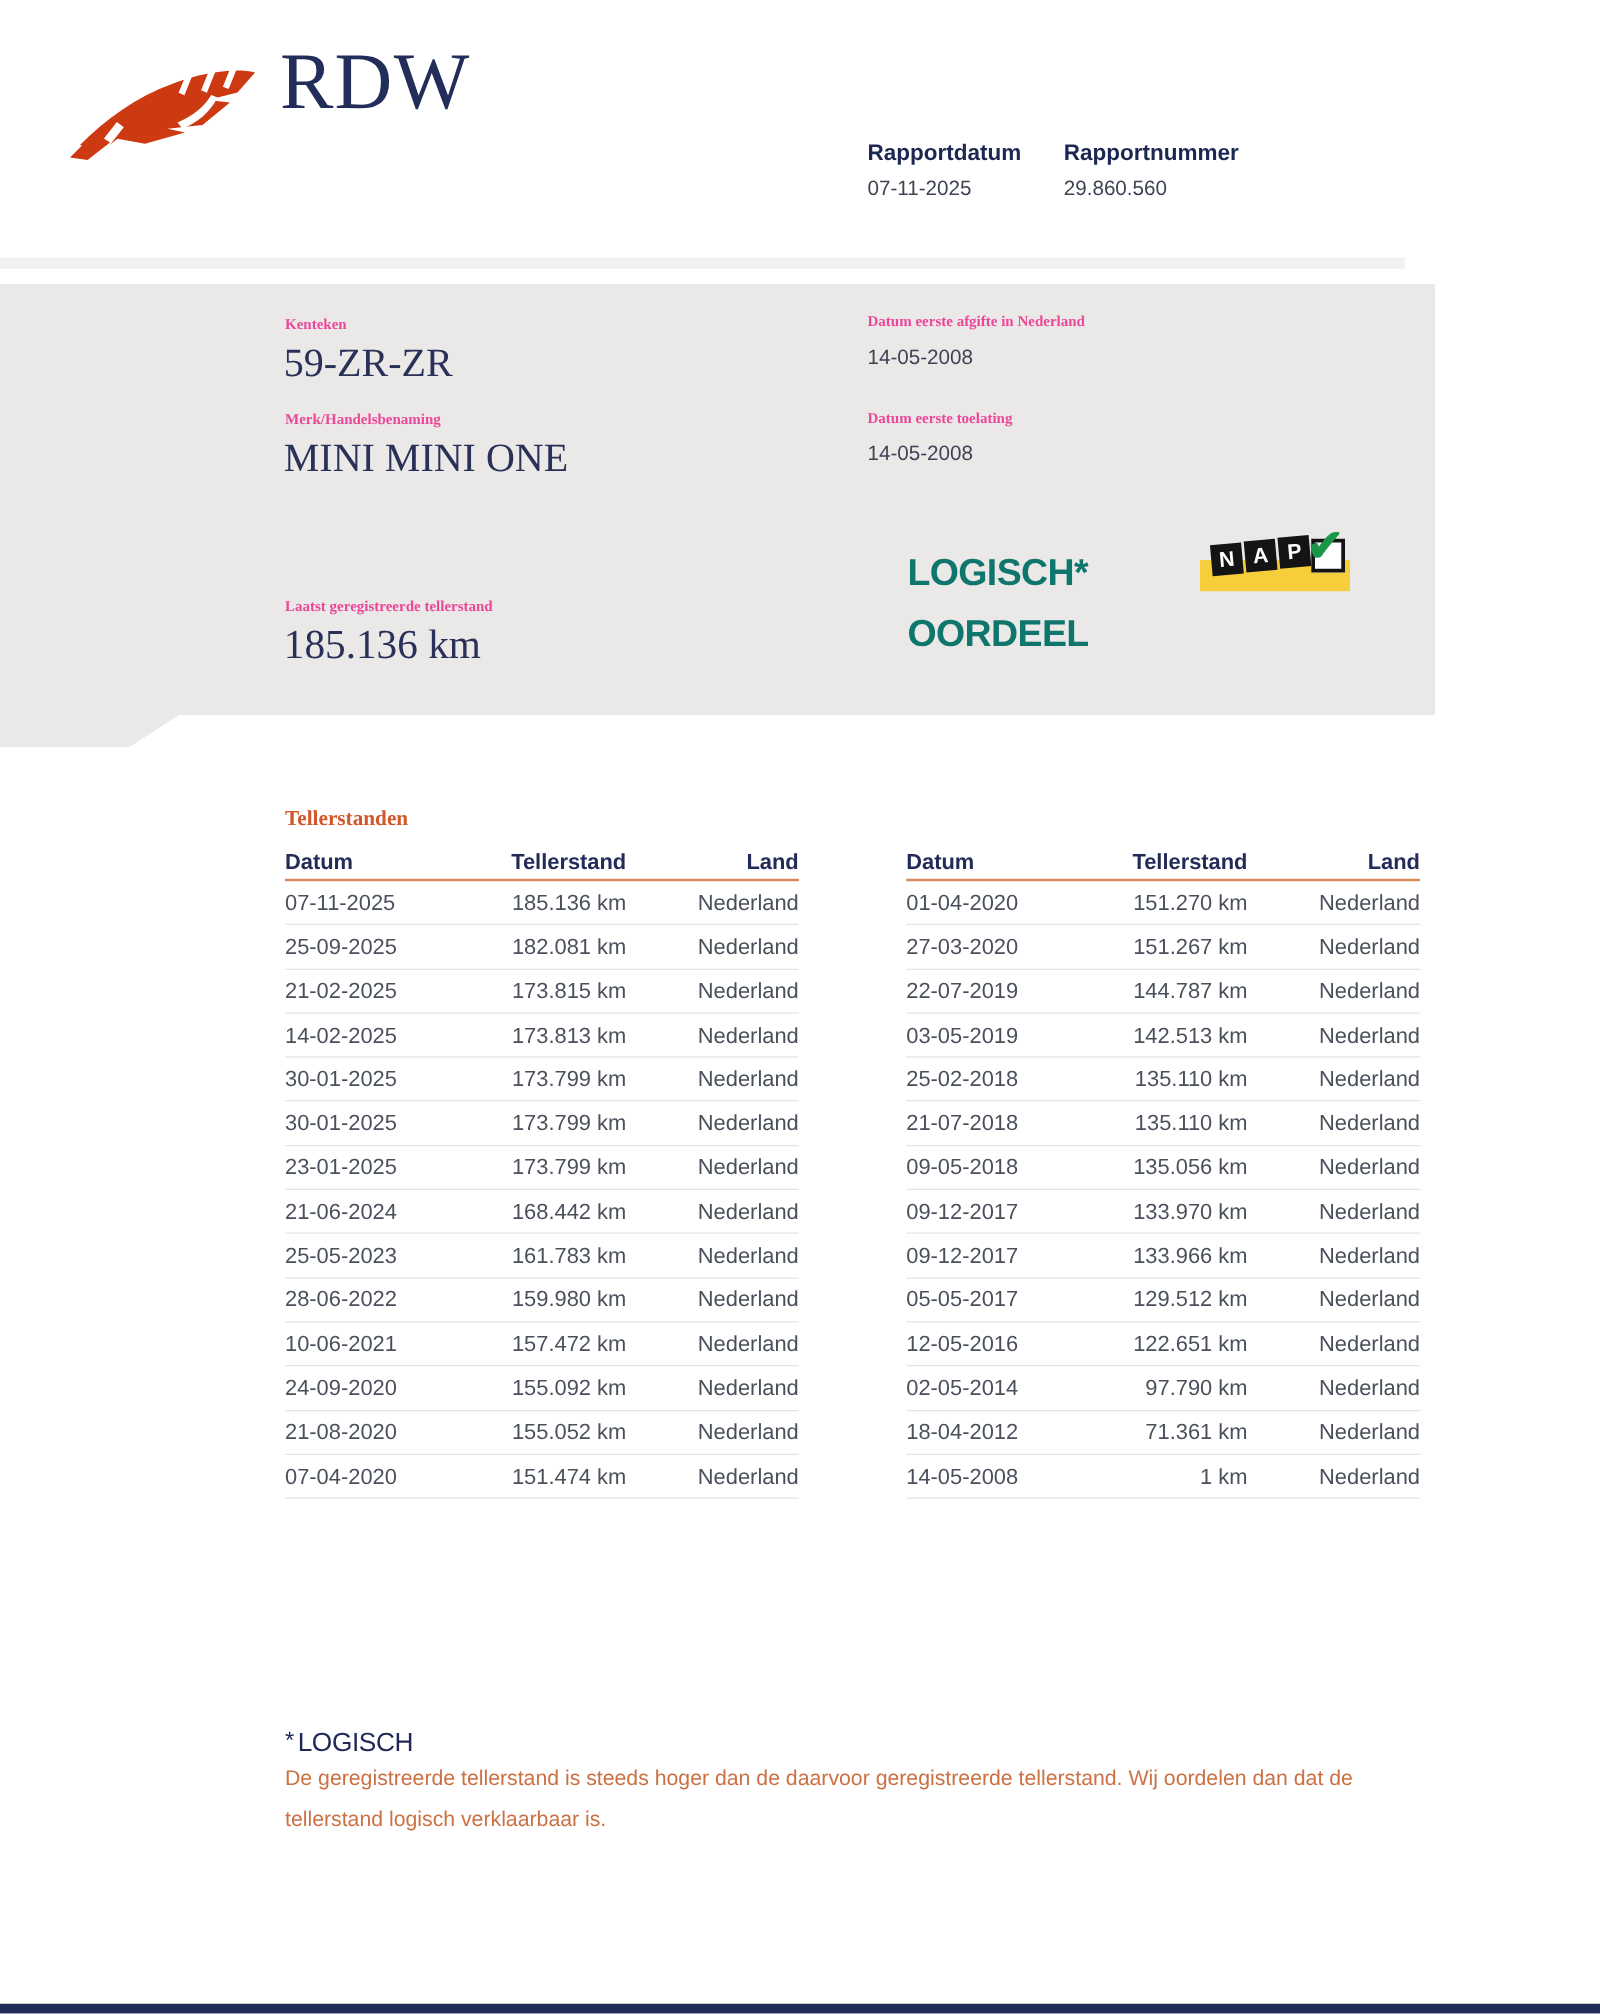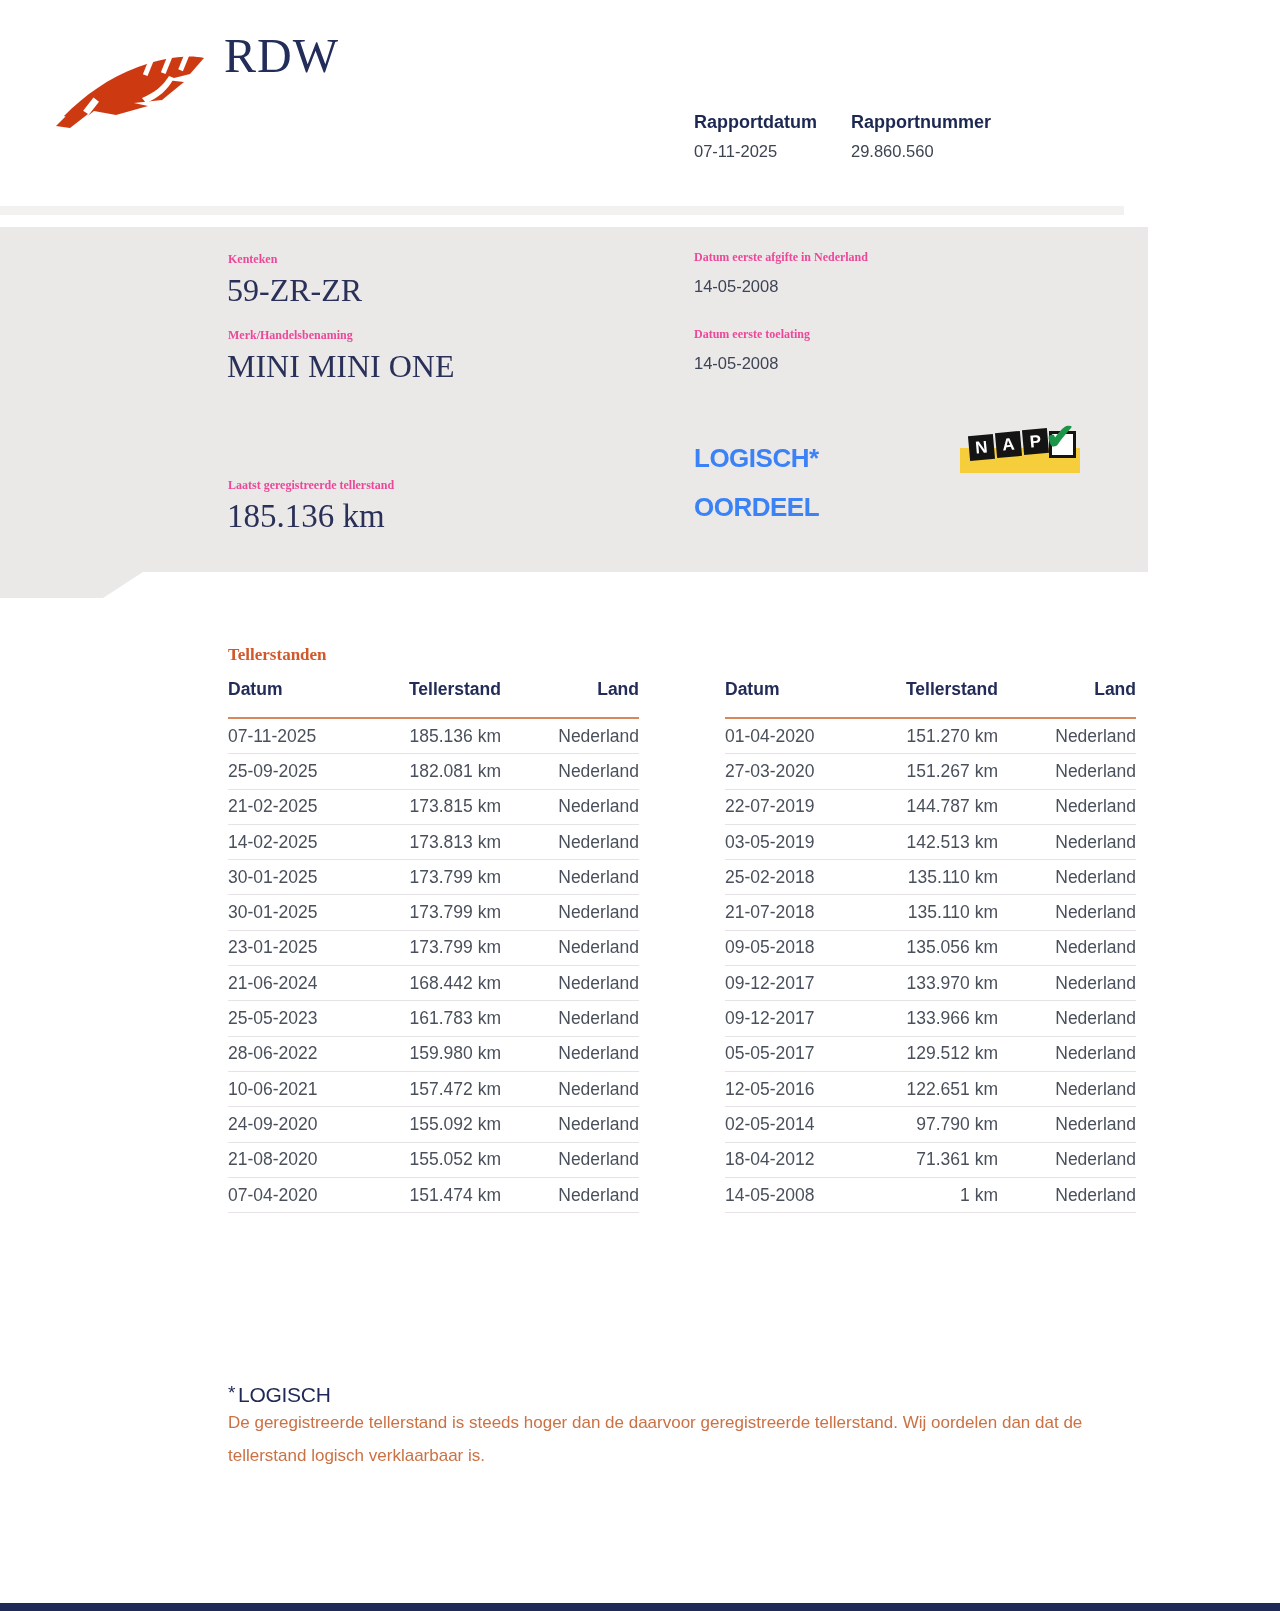--- a/index.html
+++ b/index.html
@@ -2,58 +2,58 @@
 <html><head>
 <meta charset="utf-8">
 <style>
   html,body{margin:0;padding:0;background:#fff;}
   .page{position:relative;width:1280px;height:1611px;background:#fff;overflow:hidden;
         font-family:"Liberation Sans",sans-serif;}
 
   
   .logo{position:absolute;left:50px;top:40px;width:166px;height:96px;}
   .brand{position:absolute;left:224px;top:28px;font-family:"Liberation Serif",serif;
-         font-size:48px;color:#222d5a;letter-spacing:1px;}
+         font-size:64px;color:#222d5a;letter-spacing:1px;}
   .title{position:absolute;left:693px;top:36px;font-family:"Liberation Serif",serif;
          font-weight:bold;font-size:40px;color:#d0572b;letter-spacing:-0.5px;}
   .meta{position:absolute;left:694px;top:112px;display:flex;gap:34px;}
   .meta .mcol{display:flex;flex-direction:column;}
   .meta .mlabel{font-family:Liberation Sans, sans-serif;font-weight:bold;font-size:18px;color:#1c2752;}
   .meta .mvalue{margin-top:9px;font-size:16.5px;color:#3d4452;}
   .meta .mcol.first{min-width:120px;}
 
   
   .panel-band{position:absolute;left:0;top:206px;width:1124px;height:9px;background:#f3f0f0;}
   .panel{position:absolute;left:0;top:227px;width:1148px;height:371px;background:#ebe8e8;
          clip-path:polygon(0 0,1148px 0,1148px 345px,143px 345px,103px 371px,0 371px);}
   .olabel{position:absolute;font-family:"Liberation Serif",serif;font-weight:bold;
           font-size:12px;color:#ec4899;}
   .bigvalue{position:absolute;font-family:"Liberation Serif",serif;font-size:32px;color:#2a3158;}
   .smallvalue{position:absolute;font-size:16.5px;color:#3d4456;}
-  .oordeel{position:absolute;left:694px;top:434px;font-size:26px;line-height:49px;
-           font-weight:800;color:#3b82f6;letter-spacing:-0.5px;}
+  .oordeel{position:absolute;left:726px;top:434px;font-size:30px;line-height:49px;
+           font-weight:800;color:#0f766e;letter-spacing:-0.5px;}
 
   
   .nap{position:absolute;left:948px;top:424px;width:132px;height:52px;}
   .nap-yellow{position:absolute;left:12px;top:24px;width:120px;height:25px;background:#f6cd3b;}
   .nap-sq{position:absolute;width:25px;height:25px;background:#141414;color:#fff;
           font-weight:bold;font-size:17px;display:flex;align-items:center;justify-content:center;
           transform:rotate(-5deg);}
   .nap-box{position:absolute;left:101px;top:7px;width:21px;height:21px;background:#fff;
            border:3px solid #141414;}
   .nap-glyph{position:absolute;left:97px;top:-8px;font-size:36px;font-weight:900;color:#1b9547;}
 
   
   .section-title{position:absolute;left:228px;top:645px;font-family:"Liberation Serif",serif;
                  font-weight:bold;font-size:17px;color:#d2572a;}
   .table{position:absolute;top:672px;width:411px;}
   .table.left{left:228px;}
   .table.right{left:725px;}
   .thead,.trow{display:grid;grid-template-columns:150px 123px 138px;}
-  .thead{height:28px;align-items:end;border-bottom:2px solid #d8875a;padding-bottom:17px;
+  .thead{height:28px;align-items:end;border-bottom:2px solid #d8875a;padding-bottom:3px;
          color:#232c58;font-weight:bold;font-size:17.5px;}
   .trow{height:34.3px;align-items:center;border-bottom:1px solid #e6e3e7;
         color:#4a505b;font-size:17.5px;}
   .c0{text-align:left;}
   .c1{text-align:right;}
   .c2{text-align:right;}
 
   
   .footnote{position:absolute;left:228px;top:1382px;width:912px;}
   .fn-title{color:#1f2856;font-weight:400;font-size:21px;letter-spacing:-0.3px;}

